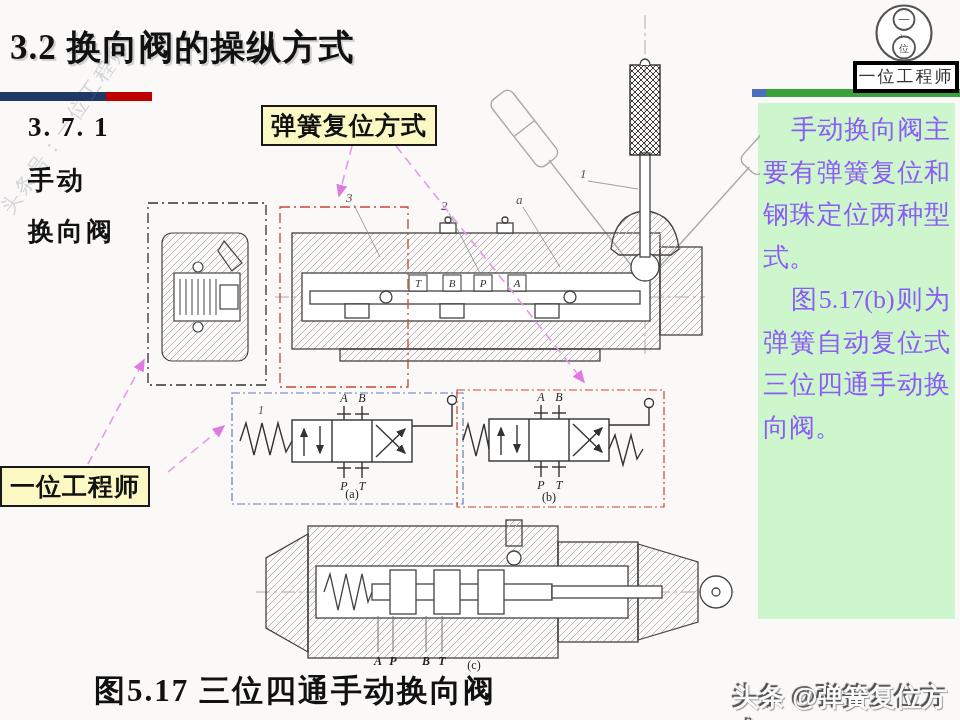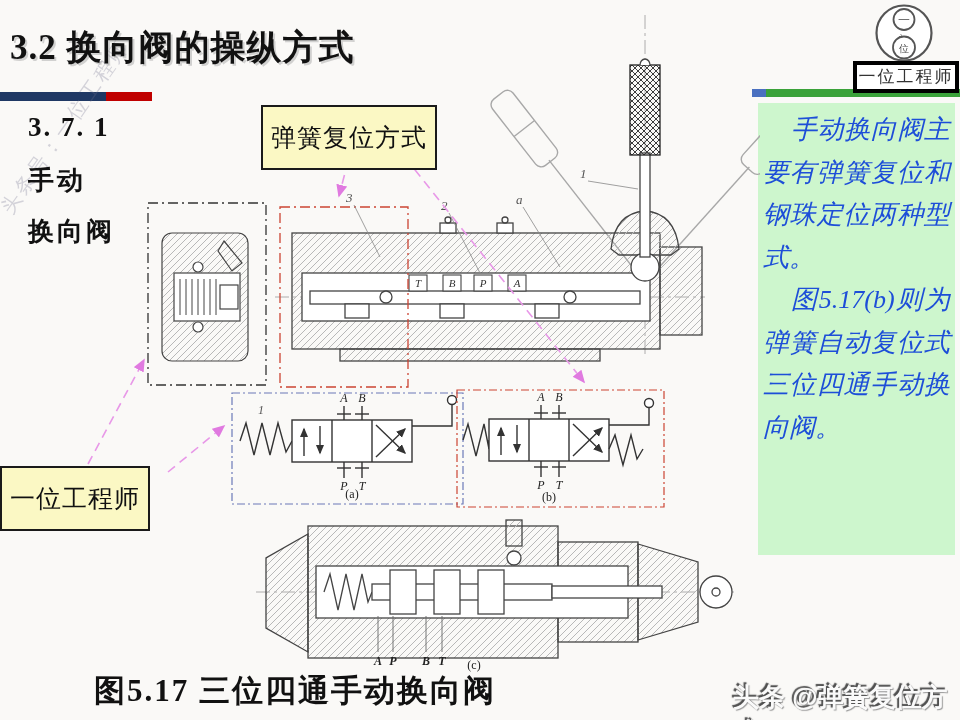--- a/index.html
+++ b/index.html
@@ -20,29 +20,29 @@
   .logo-box{left:853px;top:61px;width:98px;height:24px;border:4px solid #000000;background:#fff;
             font-size:17px;letter-spacing:2px;color:#333;text-align:center;line-height:24px;z-index:3;}
 
   
   .sec{left:28px;font-weight:bold;z-index:6;}
   .sec-num{top:112px;font-size:27px;letter-spacing:2px;}
   .sec-l1{top:163px;font-size:26px;letter-spacing:3px;}
   .sec-l2{top:214px;font-size:26px;letter-spacing:3px;}
 
   
-  .tag-label{background:#fbf8c4;border:2px solid #1a1a1a;font-size:25px;font-weight:normal;
-             padding:14px 8px;letter-spacing:1px;z-index:7;white-space:nowrap;text-align:right;}
+  .tag-label{background:#fbf8c4;border:2px solid #1a1a1a;font-size:25px;font-weight:bold;
+             padding:2px 8px;letter-spacing:1px;z-index:7;white-space:nowrap;text-align:right;}
   .label-spring{left:261px;top:105px;}
   .label-ball{left:0px;top:466px;}
 
   
-  .side-panel{left:758px;top:103px;width:197px;height:452px;background:#cdf6cd;color:#1d4ed8;
+  .side-panel{left:758px;top:103px;width:197px;height:516px;background:#cdf6cd;color:#8b5cf6;
               font-size:26px;line-height:42.5px;padding:6px 5px;box-sizing:border-box;
-              text-align:justify;z-index:1;font-style:italic;}
+              text-align:justify;z-index:1;}
   .side-panel p{margin:0;text-indent:28px;}
 
   
   .caption{left:94px;top:670px;font-size:31px;font-weight:bold;letter-spacing:2px;z-index:6;}
   .credit{left:733px;top:680px;font-size:26px;font-weight:bold;z-index:6;
           font-family:"Liberation Sans", sans-serif;color:#fafafa;
           text-shadow:-2px -2px 1px #4e4e4e,1px 1px 1px #9a9a9a;}
 
   .watermark{left:6px;top:198px;transform:rotate(-55deg);transform-origin:0 50%;
              font-size:20px;letter-spacing:3px;color:rgba(110,110,140,.28);

